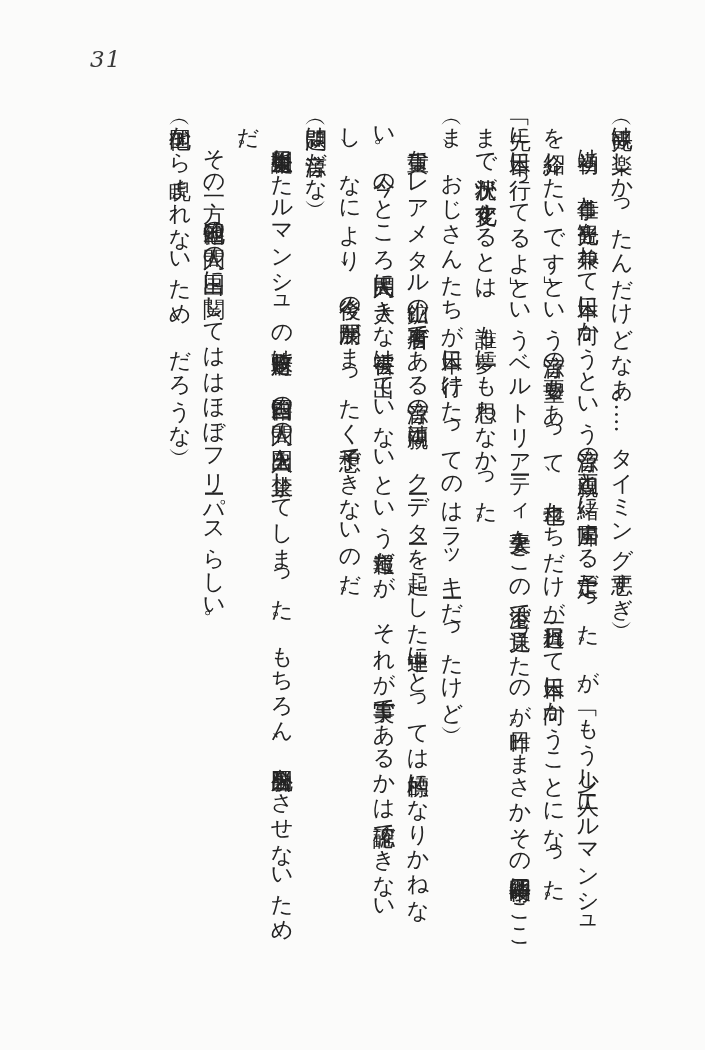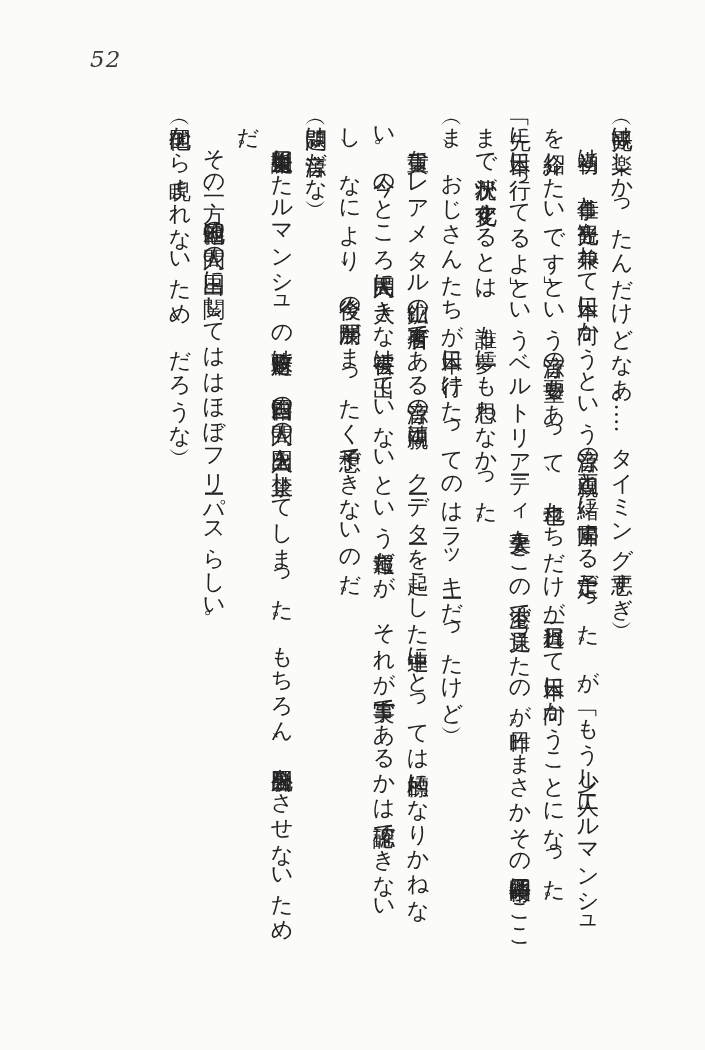--- a/index.html
+++ b/index.html
@@ -47,21 +47,21 @@
   }
   .para.indent {
     text-indent: 22px;
   }
 </style>
 </head>
 <body>
 
 <div class="page">
 
-  <span class="page-number">52</span>
+  <span class="page-number">31</span>
 
   <div class="text-block">
     <p class="para">（観光は楽しかったんだけどなあ……タイミング悪すぎ）</p>
     <p class="para indent">当初は、仕事と観光を兼ねて日本に向かうという涼音の両親と一緒に帰国する予定だった。が、「もう少し二人にルマンシュを紹介したいです」という涼音の要望もあって、幸也たちだけが一日遅れて日本に向かうことになった。</p>
     <p class="para">「先に日本に行ってるよ」というベルトリアーティ夫妻をこの空港で見送ったのが昨日。まさかその二十四時間後にここまで状況が変化するとは、誰も夢にも思わなかった。</p>
     <p class="para">（ま、おじさんたちが日本に行けたってのはラッキーだったけど）</p>
     <p class="para indent">貴重なレアメタル鉱山の所有者である涼音の両親は、クーデターを起こした連中にとっては標的になりかねない。今のところ民間人に大きな被害は出ていないという報道だが、それが事実であるかは確認できないし、なにより、今後の展開がまったく予想できないのだ。</p>
     <p class="para">（問題は涼音だな）</p>
     <p class="para indent">今日未明誕生したルマンシュの暫定政府は、自国籍の人間の出入国を禁止してしまった。もちろん、国外脱出をさせないためだ。</p>
     <p class="para indent">その一方、他国籍の人間の出国に関してははほぼフリーパスらしい。</p>

